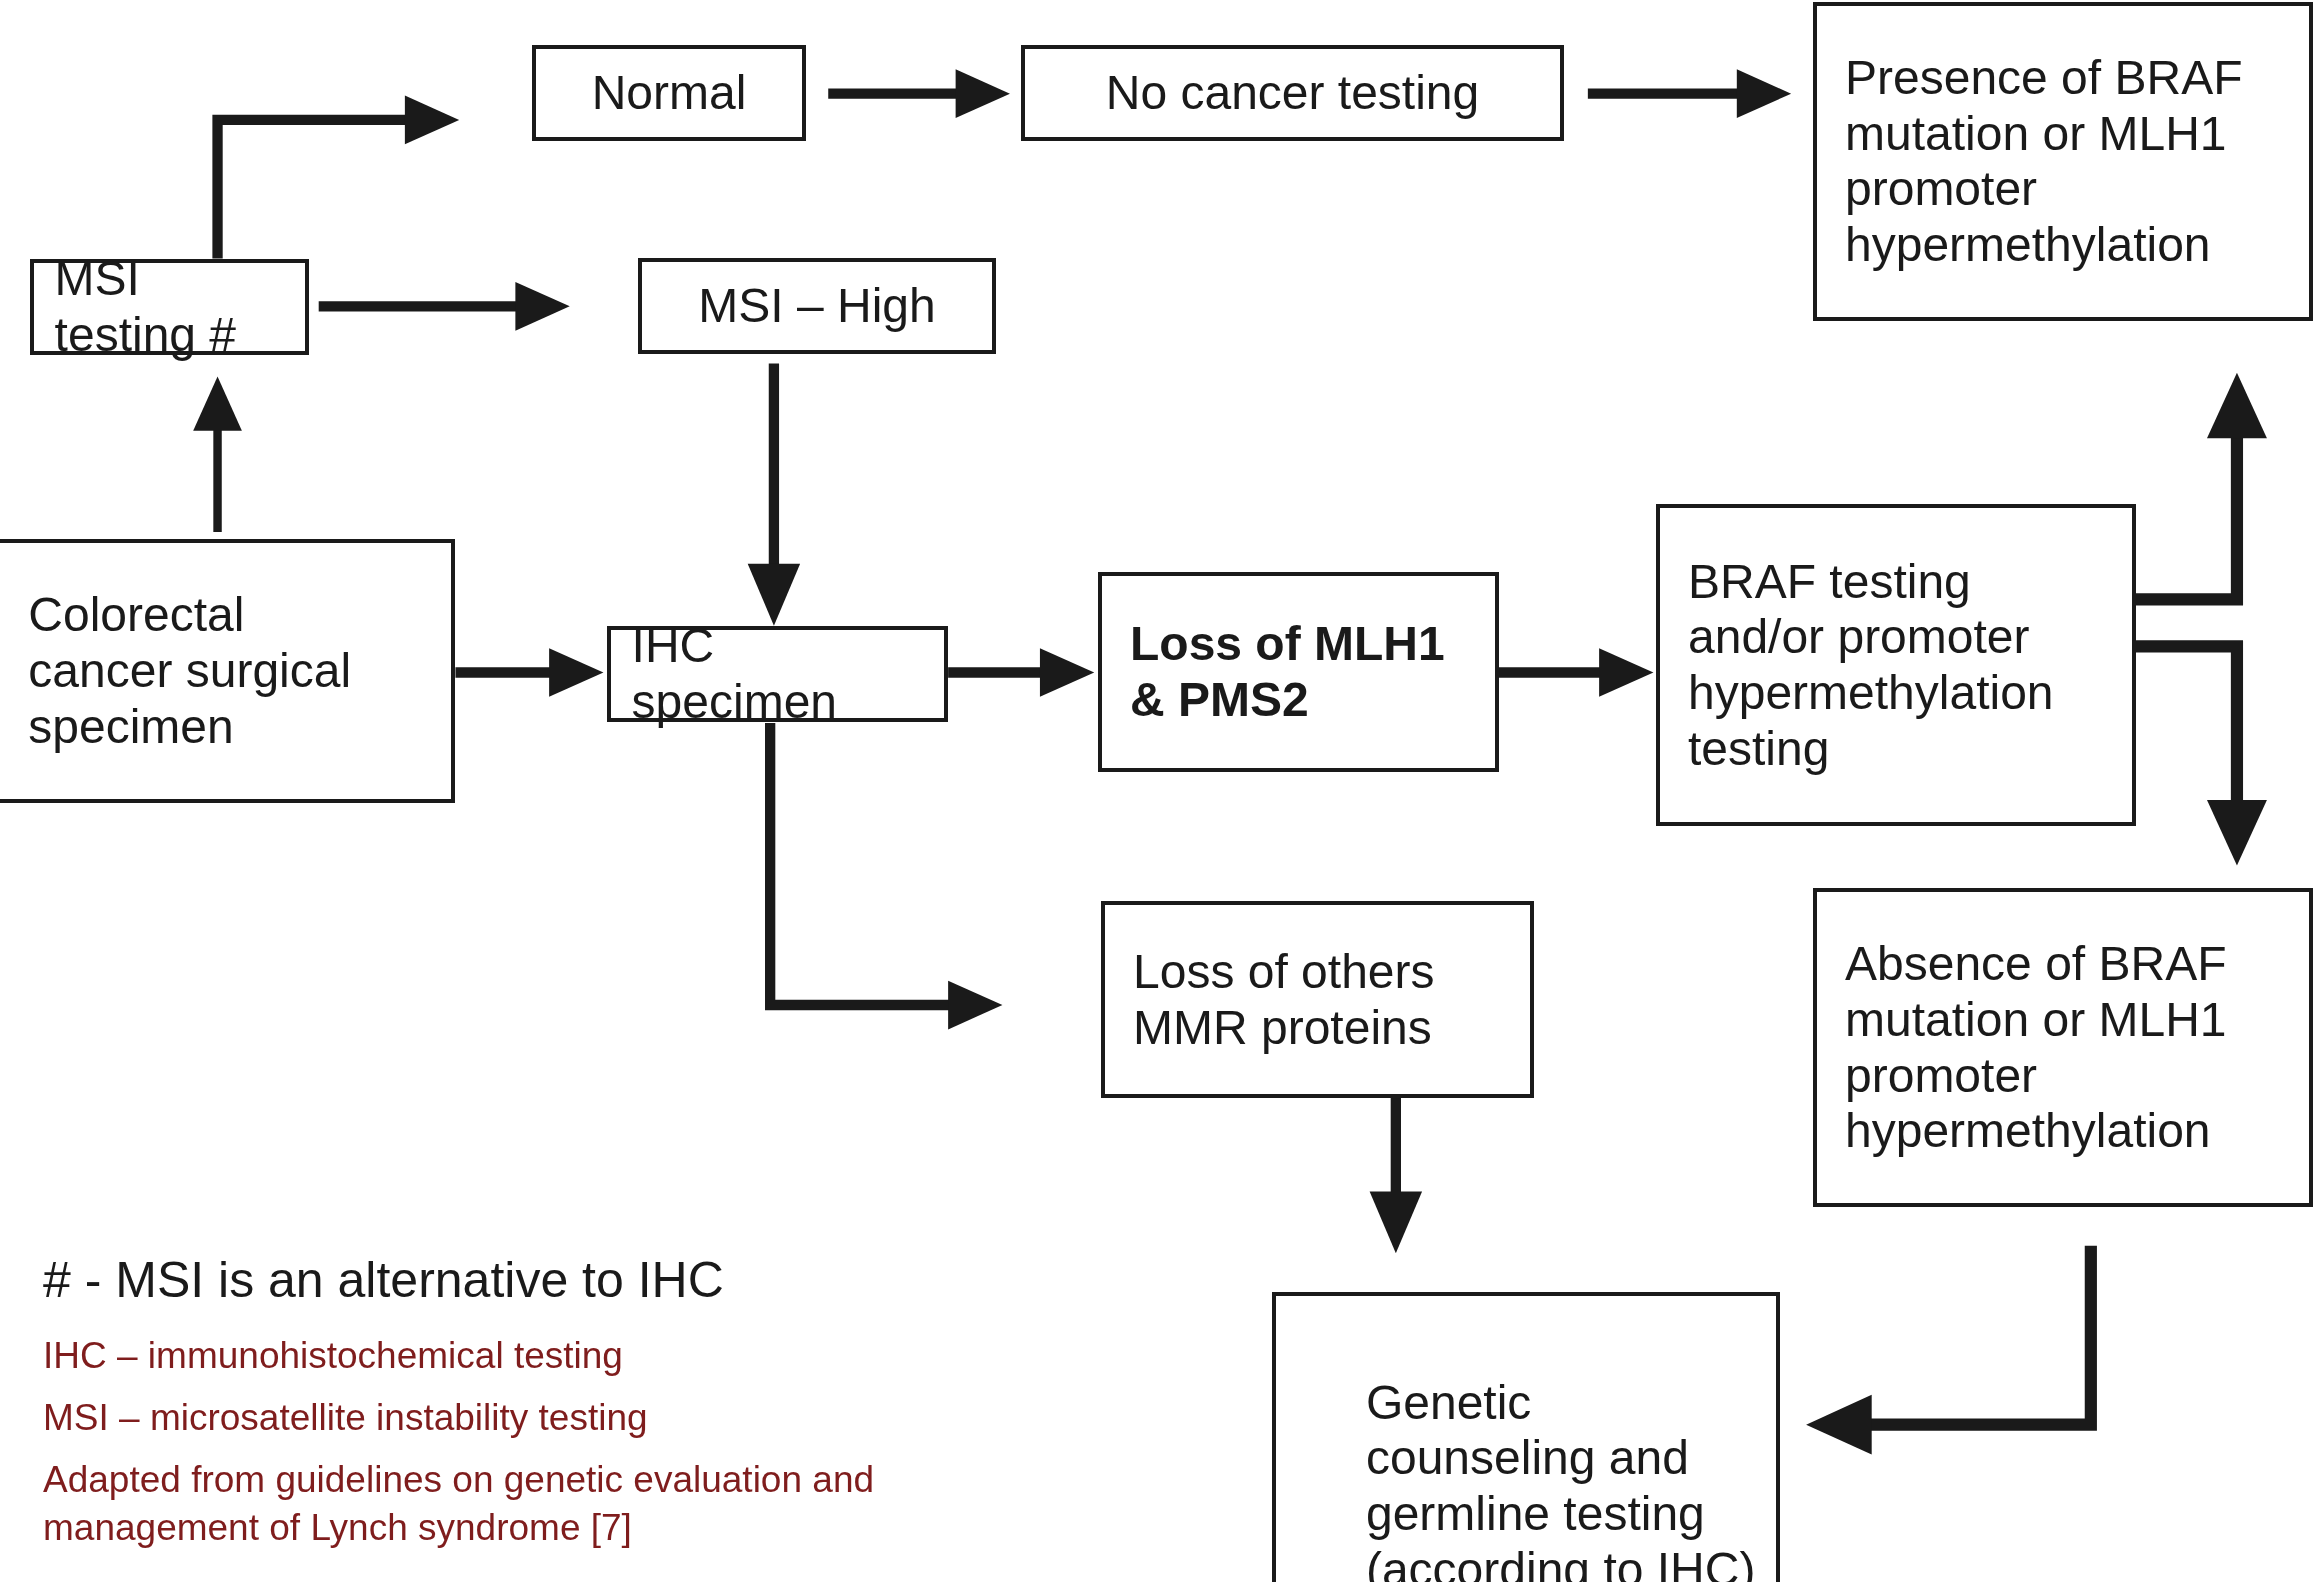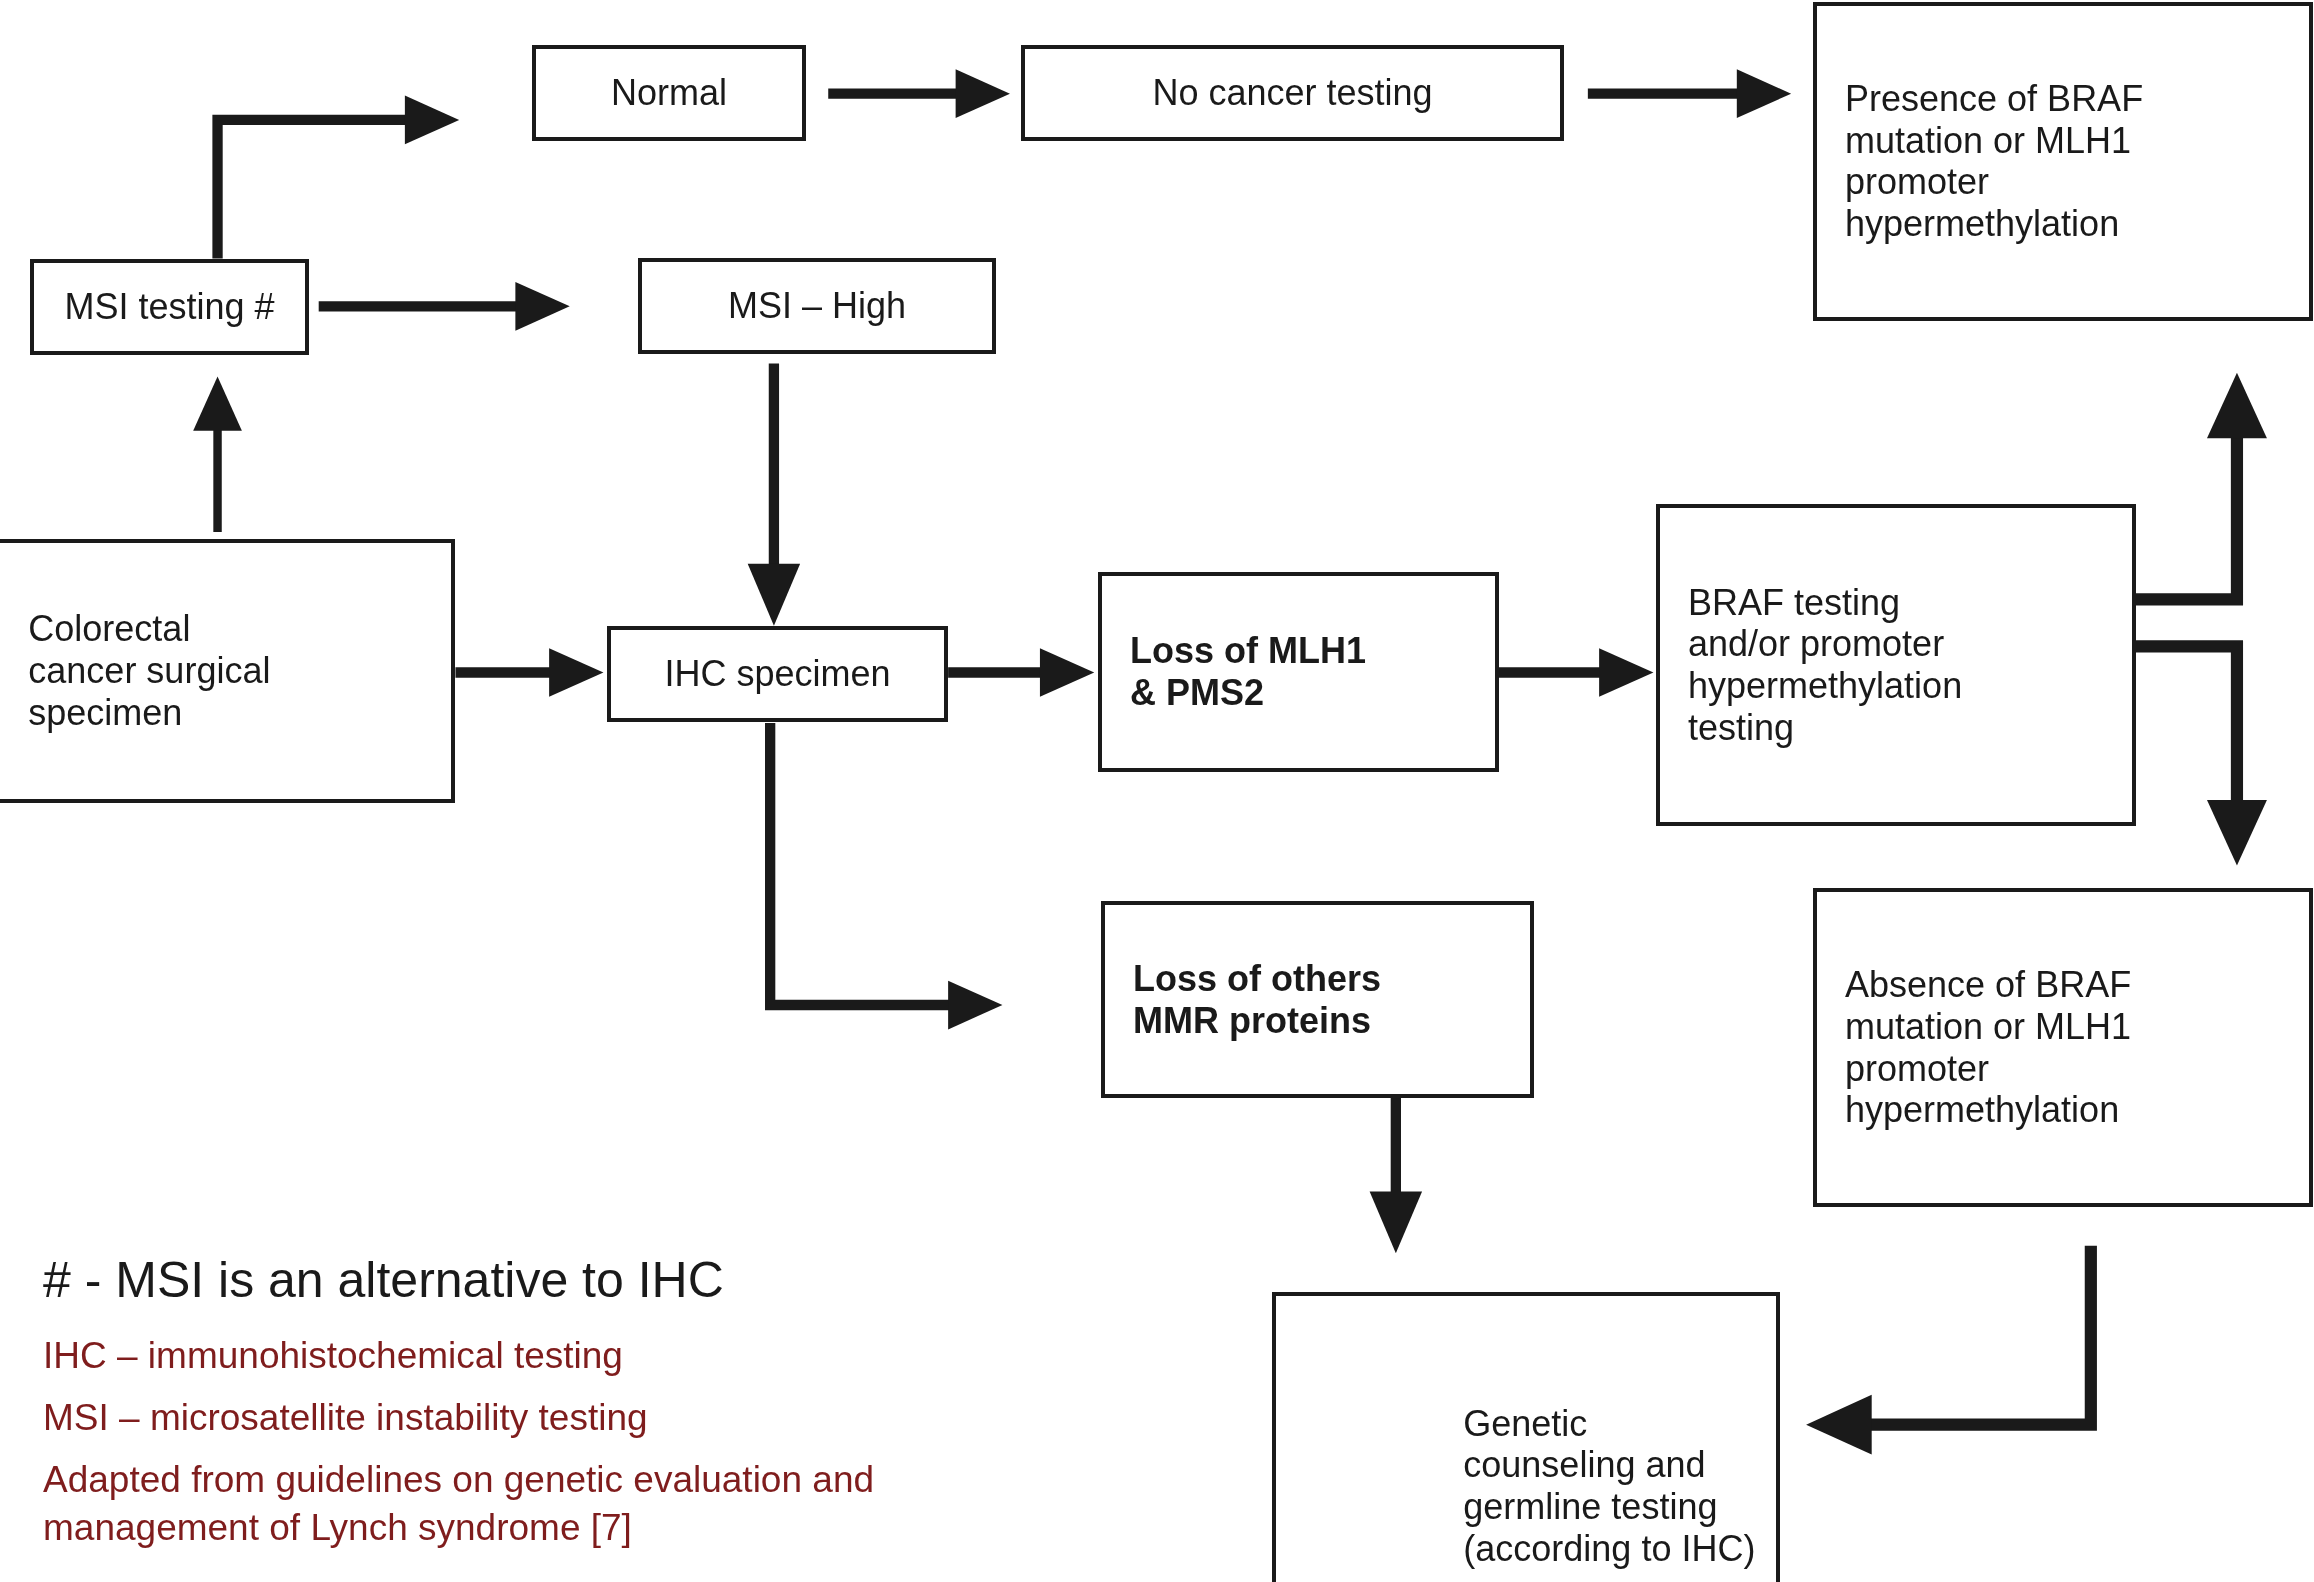--- a/index.html
+++ b/index.html
@@ -32,21 +32,21 @@
     box-sizing: border-box;
     border: 4.7px solid #1a1a1a;
     background: #ffffff;
     display: flex;
     align-items: center;
     justify-content: flex-start;
   }
   .node-box.centered { justify-content: center; }
   .node-label {
     font-family: "Liberation Sans", sans-serif;
-    font-size: 36px;
+    font-size: 48px;
     line-height: 1.16;
     color: #1a1a1a;
     white-space: pre-line;
     padding: 0 20.6px;
   }
   .node-label.pad-lg { padding-left: 28px; }
   .legend-block {
     position: absolute;
     left: 43px;
     top: 1253px;
@@ -197,21 +197,21 @@
 testing</span>
   </div>
 
   <div class="node-box" style="left:1813px; top:888px; width:500px; height:319px;">
     <span class="node-label pad-lg">Absence of BRAF
 mutation or MLH1
 promoter
 hypermethylation</span>
   </div>
 
-  <div class="node-box" style="left:1101px; top:901px; width:433px; height:197px;font-weight:bold;">
+  <div class="node-box" style="left:1101px; top:901px; width:433px; height:197px;">
     <span class="node-label pad-lg">Loss of others
 MMR proteins</span>
   </div>
 
   <div class="node-box" style="left:1272px; top:1292px; width:508px; height:388px;justify-content:flex-end;">
     <span class="node-label pad-lg">Genetic
 counseling and
 germline testing
 (according to IHC)</span>
   </div>

